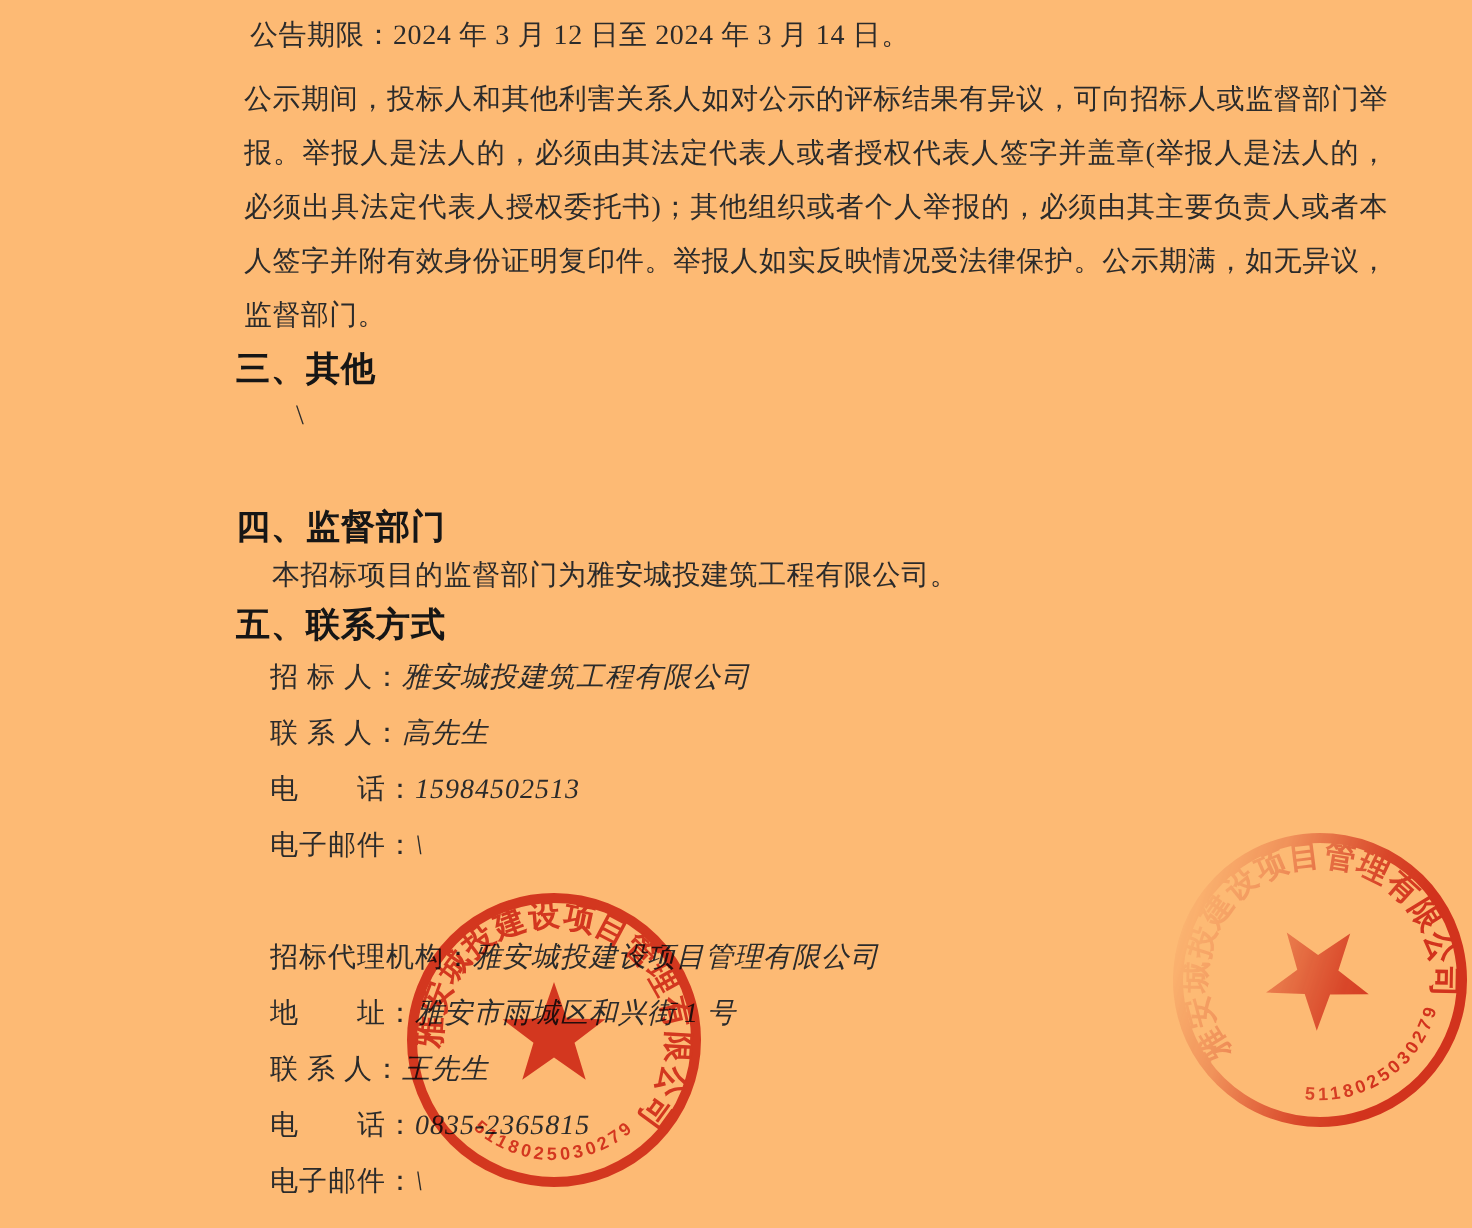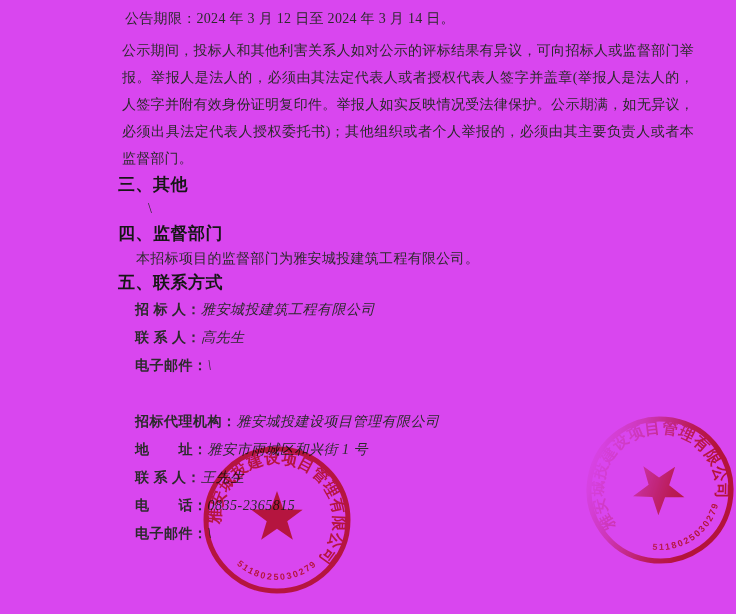--- a/index.html
+++ b/index.html
@@ -1,48 +1,48 @@
 <!DOCTYPE html>
 <html><head>
 <meta charset="utf-8">
 <style>
   html,body{margin:0;padding:0;}
   body{
     width:736px;height:614px;overflow:hidden;position:relative;
     background:#fdfdfc;
     font-family:"Liberation Serif","DejaVu Serif",serif;
   }
-  .paper{position:absolute;inset:0;background:#d946ef;}
+  .paper{position:absolute;inset:0;background:#fdba74;}
   .doc{
     position:absolute;left:122px;top:0;width:584px;
     color:#2b2b2b;font-size:14px;
   }
   .line{height:27px;line-height:27px;letter-spacing:0.3px;white-space:nowrap;}
   .date-line{margin-top:5px;padding-left:3px;}
   .para-block{margin-top:5px;font-family:Liberation Serif, serif;}
   .para{
     width:572px;height:27px;line-height:27px;
     text-align:justify;text-align-last:justify;
     letter-spacing:0.2px;white-space:normal;
   }
   .para.last{text-align-last:left;}
   .heading{
     font-family:"Liberation Sans","DejaVu Sans",sans-serif;
     font-weight:700;font-size:17px;color:#161616;
     height:25px;line-height:25px;margin-left:-4px;letter-spacing:0.5px;
   }
   .h-other{height:25px;}
   .slash-line{height:24px;line-height:24px;padding-left:26px;}
-  .h-sup{height:25px;}
+  .h-sup{height:25px;margin-top:30px;}
   .sup-content{height:26px;line-height:26px;padding-left:14px;}
   .h-contact{height:22px;line-height:22px;}
   .rows{margin-top:2px;}
   .rows.agency{margin-top:28px;}
   .row{height:28px;line-height:28px;padding-left:13px;white-space:nowrap;}
-  .row .lbl{letter-spacing:0.5px;font-weight:bold;}
+  .row .lbl{letter-spacing:0.5px;}
   .row .val{letter-spacing:0.5px;font-style:italic;}
   .stamp{position:absolute;mix-blend-mode:multiply;}
   .stamp-main{left:197px;top:440px;opacity:0.92;}
   .stamp-right{
     left:580px;top:410px;opacity:0.95;
     -webkit-mask-image:linear-gradient(108deg,rgba(0,0,0,0) 10%,rgba(0,0,0,0.3) 32%,rgba(0,0,0,0.85) 56%,#000 70%);
     mask-image:linear-gradient(108deg,rgba(0,0,0,0) 10%,rgba(0,0,0,0.3) 32%,rgba(0,0,0,0.85) 56%,#000 70%);
   }
   .stamp text{font-family:"Liberation Sans","DejaVu Sans",sans-serif;font-weight:700;}
   .stamp .seal-company{font-size:15.5px;}
@@ -52,39 +52,42 @@
 <body>
 
 <div class="paper">
   <div class="doc">
 
     <div class="line date-line">公告期限：2024 年 3 月 12 日至 2024 年 3 月 14 日。</div>
 
     <div class="para-block">
       <div class="para">公示期间，投标人和其他利害关系人如对公示的评标结果有异议，可向招标人或监督部门举</div>
       <div class="para">报。举报人是法人的，必须由其法定代表人或者授权代表人签字并盖章(举报人是法人的，</div>
+      <div class="para">必须出具法定代表人授权委托书)；其他组织或者个人举报的，必须由其主要负责人或者本</div>
       <div class="para">人签字并附有效身份证明复印件。举报人如实反映情况受法律保护。公示期满，如无异议，</div>
-      <div class="para">必须出具法定代表人授权委托书)；其他组织或者个人举报的，必须由其主要负责人或者本</div>
       <div class="para last">监督部门。</div>
     </div>
 
     <div class="heading h-other">三、其他</div>
     <div class="line slash-line">\</div>
 
     <div class="heading h-sup">四、监督部门</div>
     <div class="line sup-content">本招标项目的监督部门为雅安城投建筑工程有限公司。</div>
 
     <div class="heading h-contact">五、联系方式</div>
 
     <div class="rows tenderer">
       <div class="row">
         <span class="lbl">招 标 人：</span><span class="val">雅安城投建筑工程有限公司</span>
       </div>
       <div class="row">
         <span class="lbl">联 系 人：</span><span class="val">高先生</span>
+      </div>
+      <div class="row">
+        <span class="lbl">电　　话：</span><span class="val">15984502513</span>
       </div>
       <div class="row">
         <span class="lbl">电子邮件：</span><span class="val">\</span>
       </div>
     </div>
 
     <div class="rows agency">
       <div class="row">
         <span class="lbl">招标代理机构：</span><span class="val">雅安城投建设项目管理有限公司</span>
       </div>

